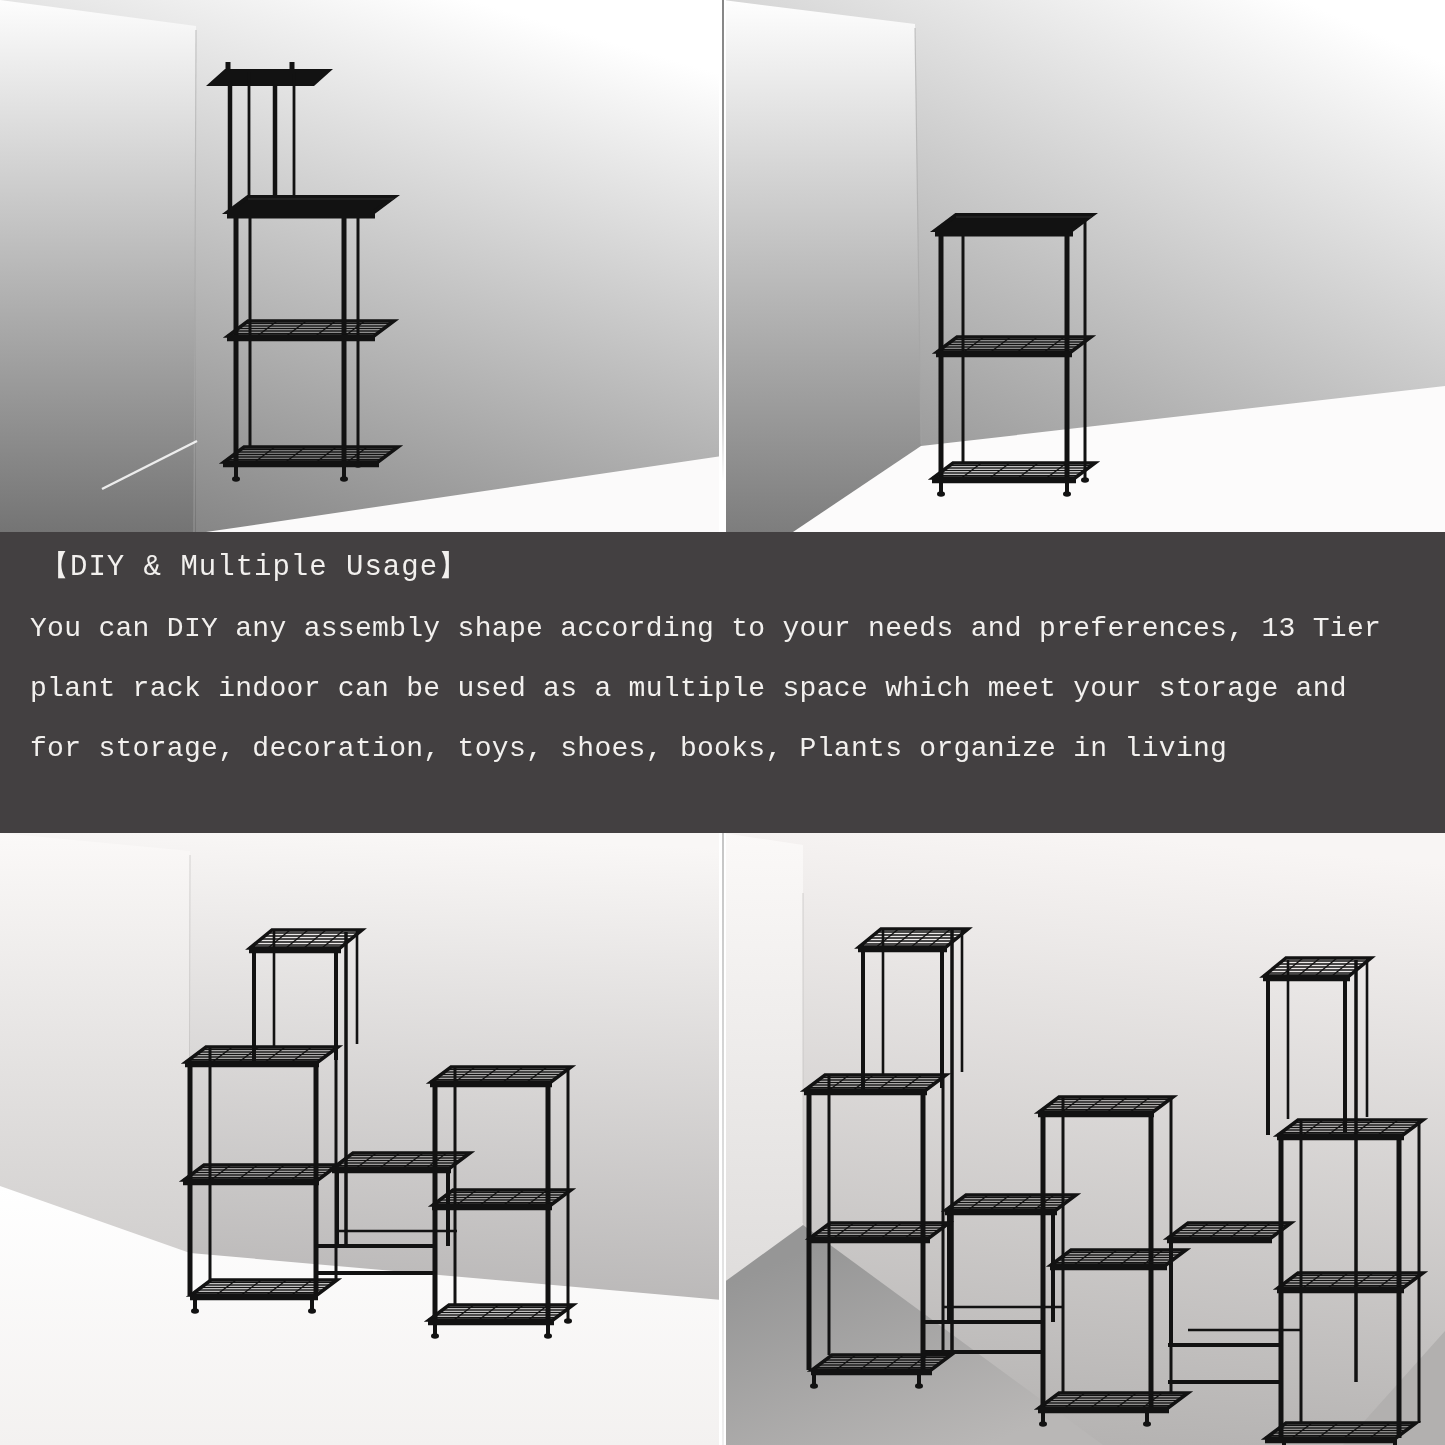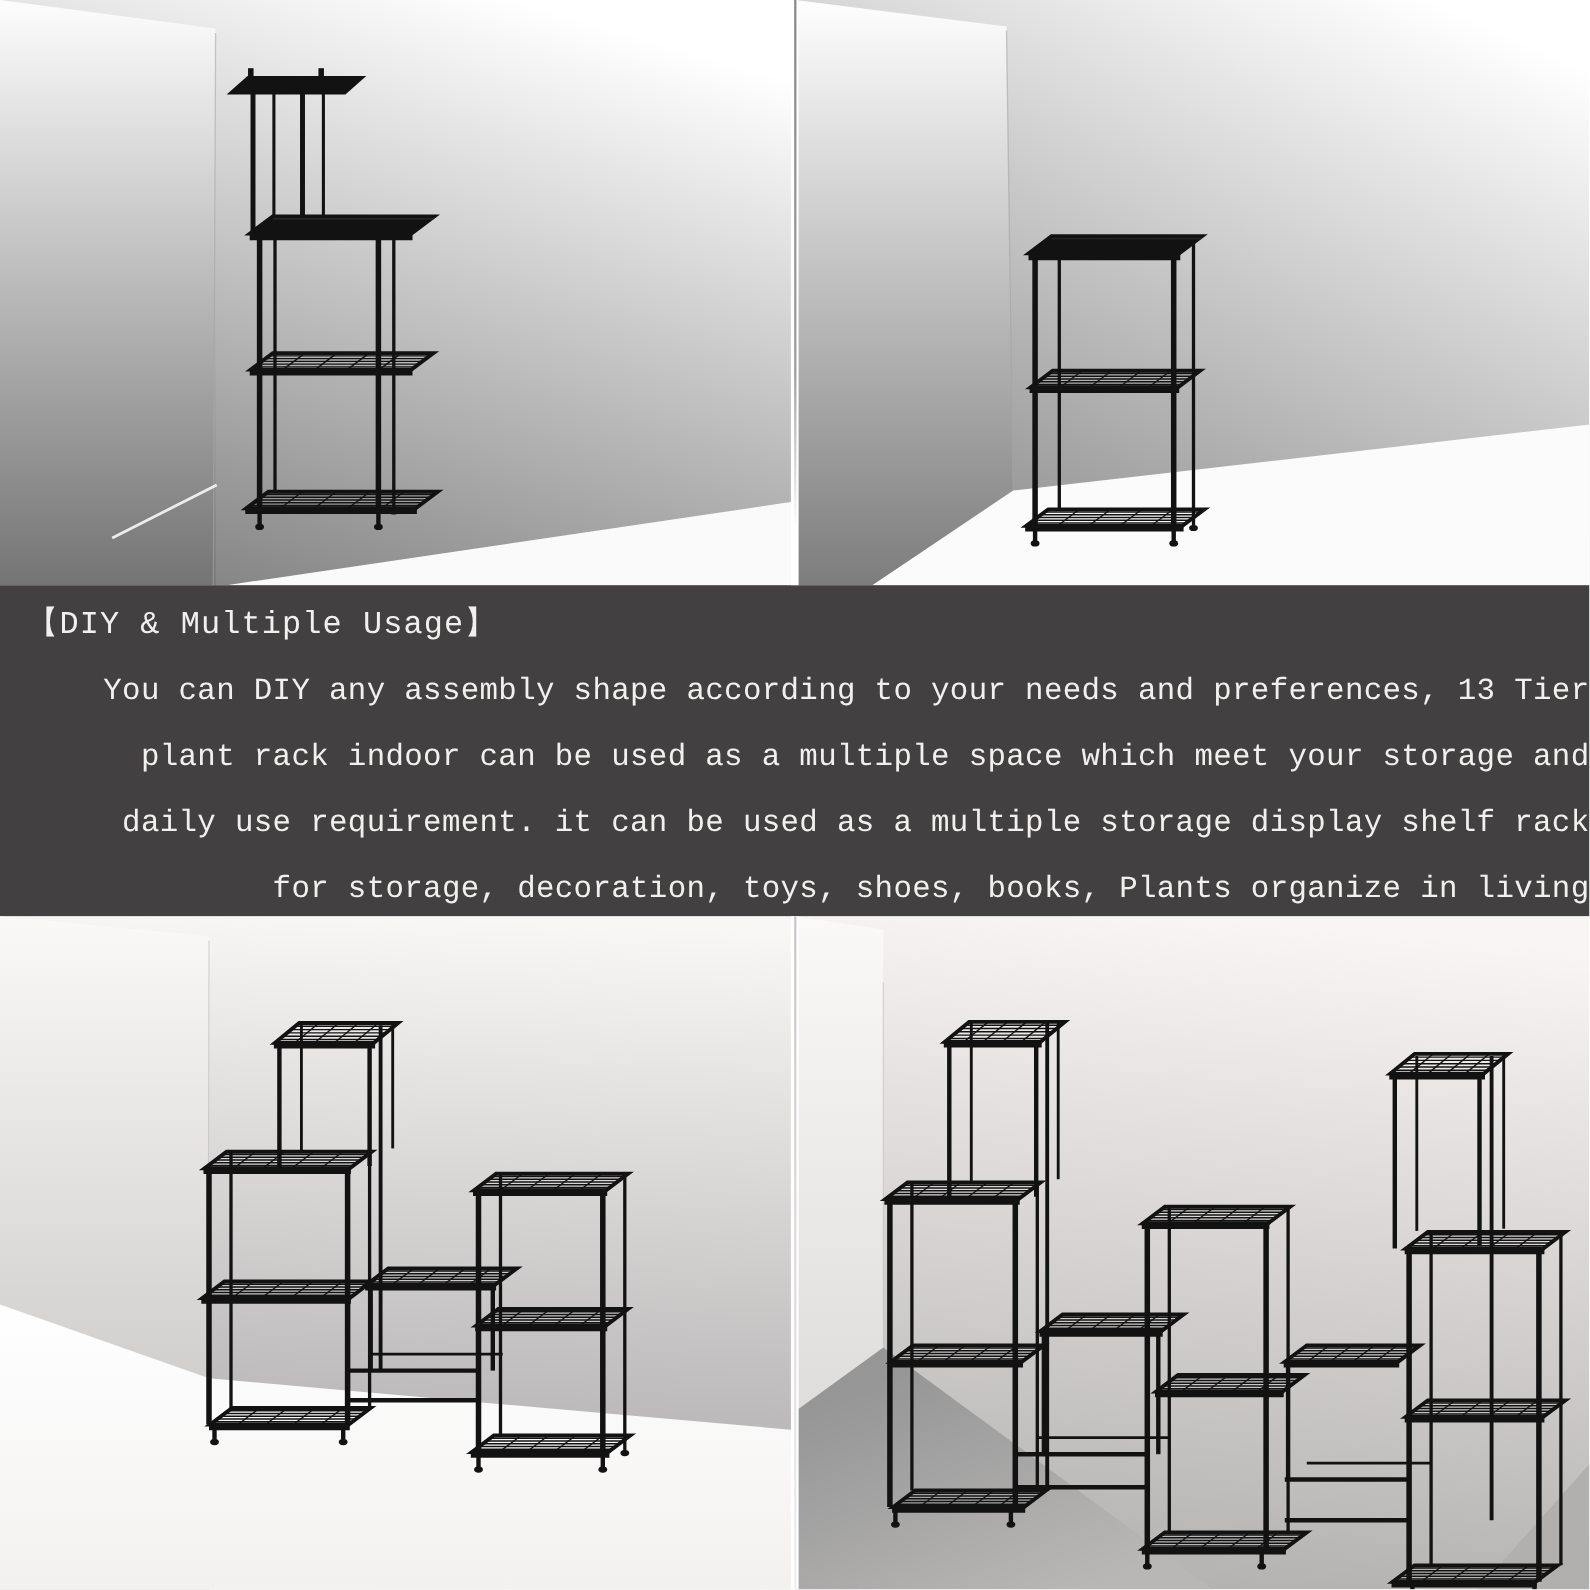--- a/index.html
+++ b/index.html
@@ -16,23 +16,23 @@
 
   .divider-v{position:absolute;background:#ffffff;}
   #div-top{left:719px;top:0;width:7px;height:532px;}
   #div-top .line{position:absolute;left:3px;top:0;width:2px;height:482px;
     background:linear-gradient(#868686 0%,#9a9a9a 70%,rgba(160,160,160,0) 100%);}
   #div-bottom{left:719px;top:833px;width:7px;height:612px;}
   #div-bottom .line{position:absolute;left:3px;top:0;width:2px;height:100%;
     background:linear-gradient(rgba(150,150,150,.55),rgba(175,175,175,.2));}
 
   .banner{position:absolute;left:0;top:532px;width:1445px;height:301px;box-sizing:border-box;}
-  .banner-heading{font-size:29px;letter-spacing:1px;padding:14px 0 0 24px;white-space:pre;}
+  .banner-heading{font-size:29px;letter-spacing:1px;padding:14px 0 0 40px;white-space:pre;}
   .banner-body{margin-top:13px;}
-  .banner-line{font-size:28px;line-height:60px;padding-left:30px;letter-spacing:.3px;white-space:pre;text-align:right;}
+  .banner-line{font-size:28px;line-height:60px;padding-left:30px;letter-spacing:.3px;white-space:pre;}
 </style>
 </head>
 <body>
 
 <div class="canvas">
 
   <div class="quad" id="q-tl">
     <svg viewBox="0 0 722 532">
       <defs>
         <linearGradient id="gTLw" x1="65%" y1="0%" x2="25%" y2="100%">
@@ -150,21 +150,20 @@
           <ellipse cx="362" cy="480" rx="4" ry="2.8" fill="#121212"></ellipse>
         </g>
     </svg>
   </div>
 
   <div class="banner" style="background: rgb(67, 64, 65); color: rgb(242, 240, 238);">
     <div class="banner-heading">【DIY &amp; Multiple Usage】</div>
     <div class="banner-body">
       <div class="banner-line">You can DIY any assembly shape according to your needs and preferences, 13 Tier</div>
       <div class="banner-line">plant rack indoor can be used as a multiple space which meet your storage and</div>
-      <div class="banner-line">daily use requirement. it can be used as a multiple storage display shelf rack</div>
       <div class="banner-line">for storage, decoration, toys, shoes, books, Plants organize in living</div>
     </div>
   </div>
 
   <div class="quad" id="q-bl">
     <svg viewBox="0 0 722 612">
       <defs>
         <linearGradient id="gBLw" x1="50%" y1="0%" x2="45%" y2="100%">
           <stop offset="0" stop-color="#f9f7f6"></stop>
             <stop offset="1" stop-color="#a5a3a3"></stop>

